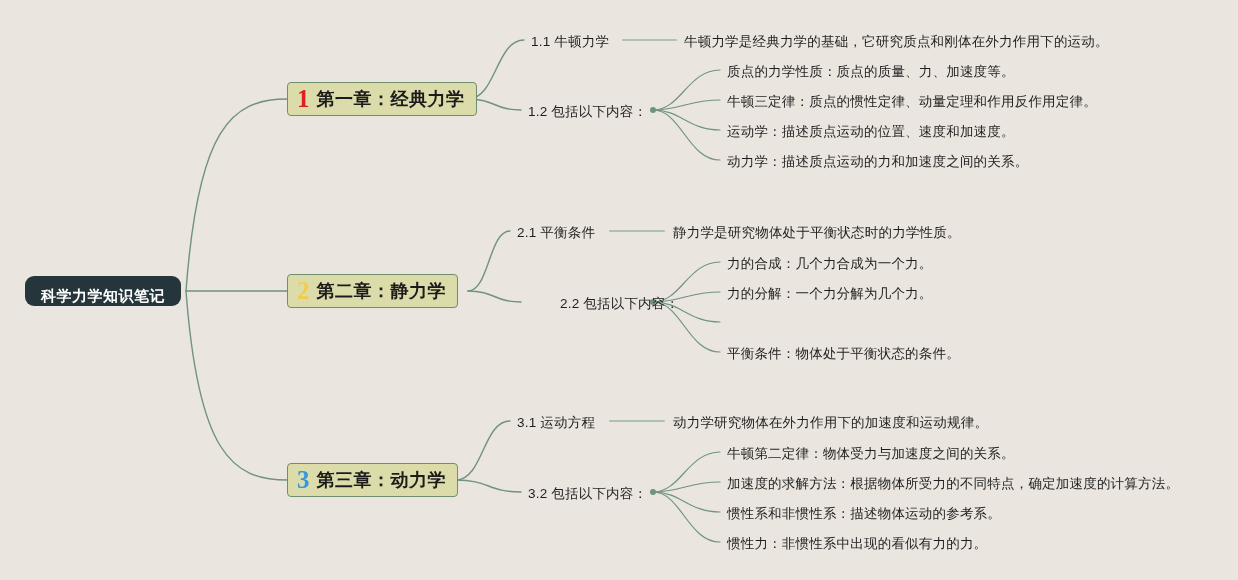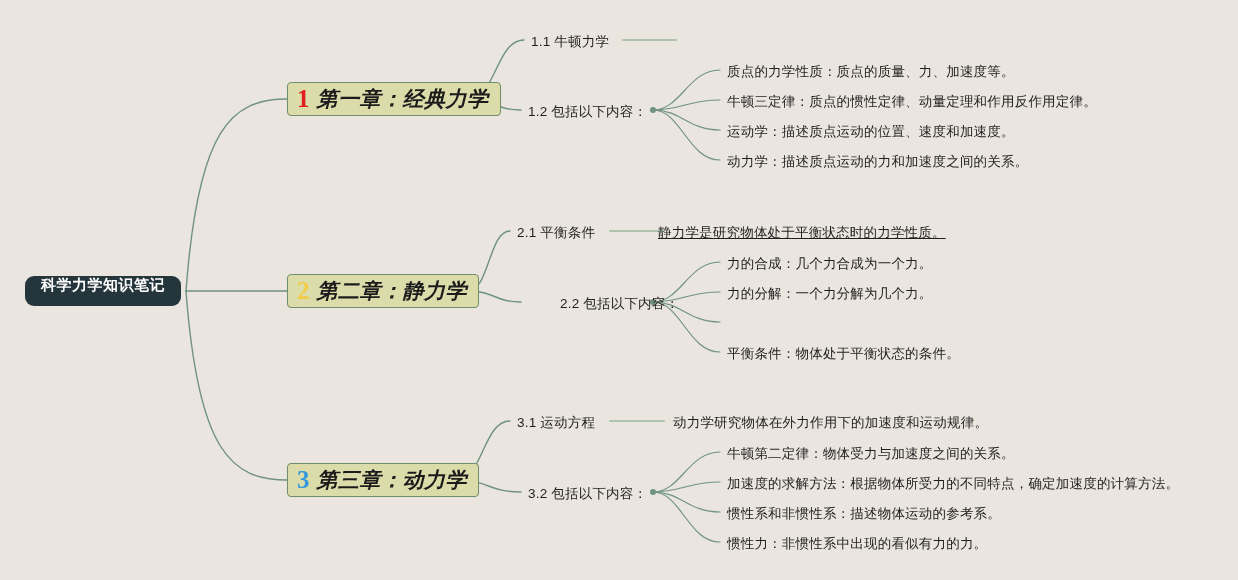--- a/index.html
+++ b/index.html
@@ -28,21 +28,21 @@
     pointer-events: none;
   }
 
   
   .root-node {
     position: absolute;
     left: 25px;
     top: 276px;
     height: 30px;
     display: flex;
-    align-items: flex-start;
+    align-items: flex-end;
     padding: 0 16px;
     background: #24353c;
     color: #ffffff;
     border-radius: 9px;
     font-size: 15px;
     font-weight: 700;
     letter-spacing: 0.5px;
     white-space: nowrap;
     box-sizing: border-box;
   }
@@ -63,25 +63,24 @@
   .chapter-num {
     font-family: "Liberation Serif", "DejaVu Serif", serif;
     font-size: 25px;
     font-weight: 700;
     line-height: 1;
     margin-right: 7px;
     position: relative;
     top: -1px;
   }
   .chapter-label {
-    font-size: 21px;
+    font-size: 18px;
     font-weight: 700;
     color: #1b1b1b;
     letter-spacing: 0.5px;
-    font-style: italic;
   }
 
   
   .section-label {
     position: absolute;
     font-size: 13.5px;
     color: #1f1f1f;
     white-space: nowrap;
     letter-spacing: 0.2px;
   }
@@ -143,29 +142,30 @@
     <span class="chapter-num" style="color:#f2cc48;">2</span>
     <span class="chapter-label">第二章：静力学</span>
   </div>
 
   <div class="chapter-node" style="left:287px; top:463px;">
     <span class="chapter-num" style="color:#3399dd;">3</span>
     <span class="chapter-label">第三章：动力学</span>
   </div>
 
   <div class="section-label" style="left:531px; top:33px;">1.1 牛顿力学</div>
+  <div class="leaf-text" style="left:684px; top:33px;">牛顿力学是经典力学的基础，它研究质点和刚体在外力作用下的运动。</div>
 
   <div class="section-label" style="left:528px; top:103px;">1.2 包括以下内容：</div>
   <div class="leaf-text" style="left:727px; top:63px;">质点的力学性质：质点的质量、力、加速度等。</div>
   <div class="leaf-text" style="left:727px; top:93px;">牛顿三定律：质点的惯性定律、动量定理和作用反作用定律。</div>
   <div class="leaf-text" style="left:727px; top:153px;">动力学：描述质点运动的力和加速度之间的关系。</div>
   <div class="leaf-text" style="left:727px; top:123px;">运动学：描述质点运动的位置、速度和加速度。</div>
 
   <div class="section-label" style="left:517px; top:224px;">2.1 平衡条件</div>
-  <div class="leaf-text" style="left:658px; top:224px;text-decoration:underline;">静力学是研究物体处于平衡状态时的力学性质。</div>
+  <div class="leaf-text" style="left:673px; top:224px;">静力学是研究物体处于平衡状态时的力学性质。</div>
 
   <div class="section-label" style="left:528px; top:295px;margin-left:32px;">2.2 包括以下内容：</div>
   <div class="leaf-text" style="left:727px; top:255px;">力的合成：几个力合成为一个力。</div>
   <div class="leaf-text" style="left:727px; top:285px;">力的分解：一个力分解为几个力。</div>
   <div class="leaf-text" style="left:727px; top:345px;">平衡条件：物体处于平衡状态的条件。</div>
 
   <div class="section-label" style="left:517px; top:414px;">3.1 运动方程</div>
   <div class="leaf-text" style="left:673px; top:414px;">动力学研究物体在外力作用下的加速度和运动规律。</div>
 
   <div class="section-label" style="left:528px; top:485px;">3.2 包括以下内容：</div>

